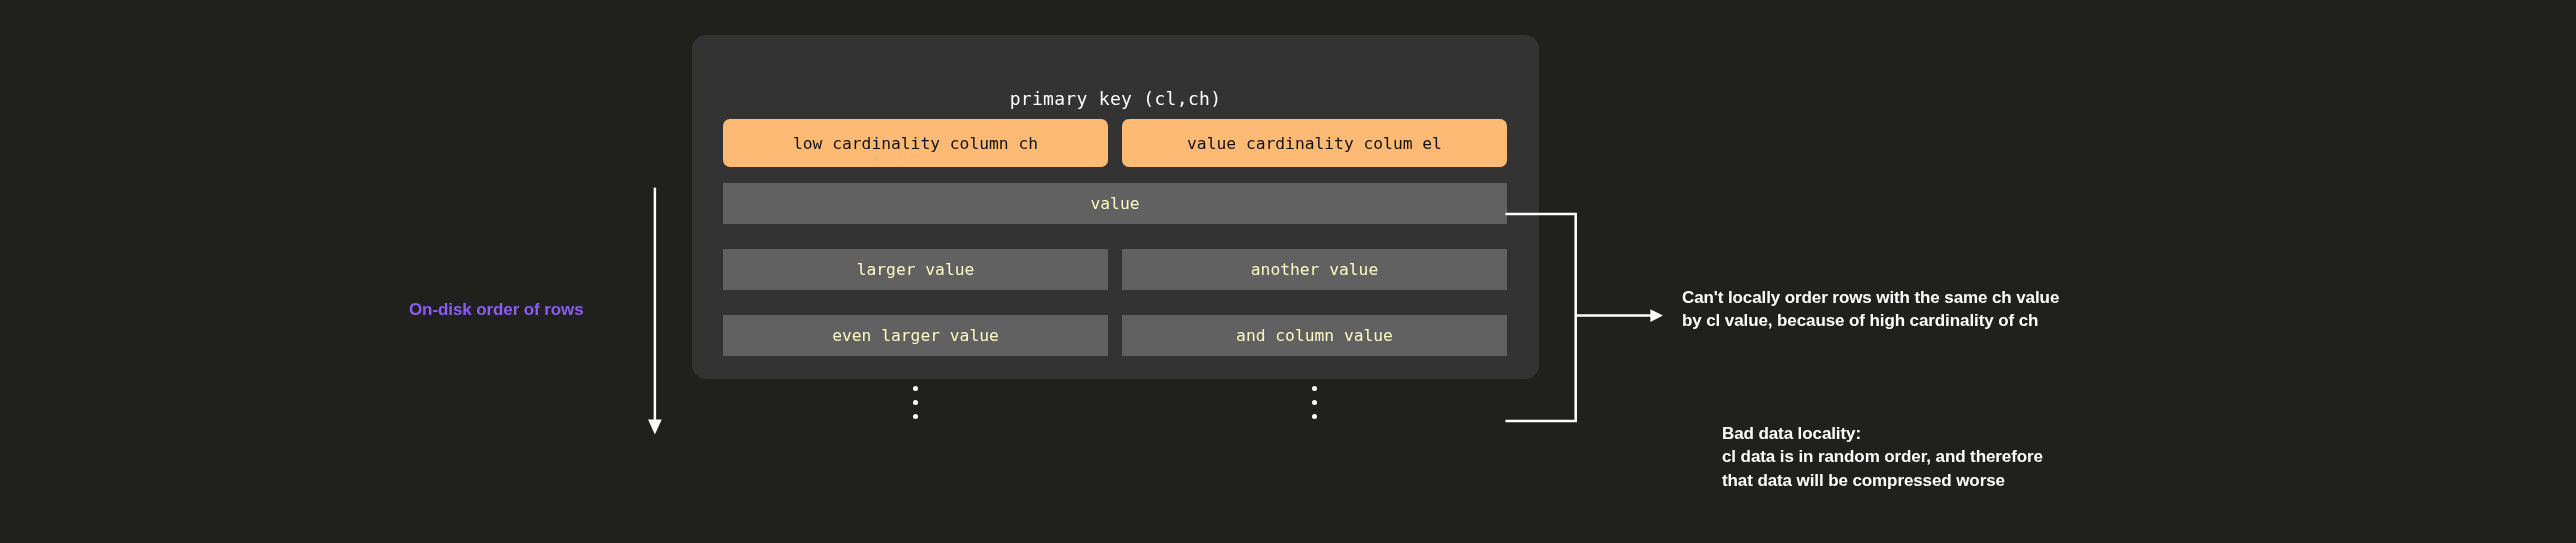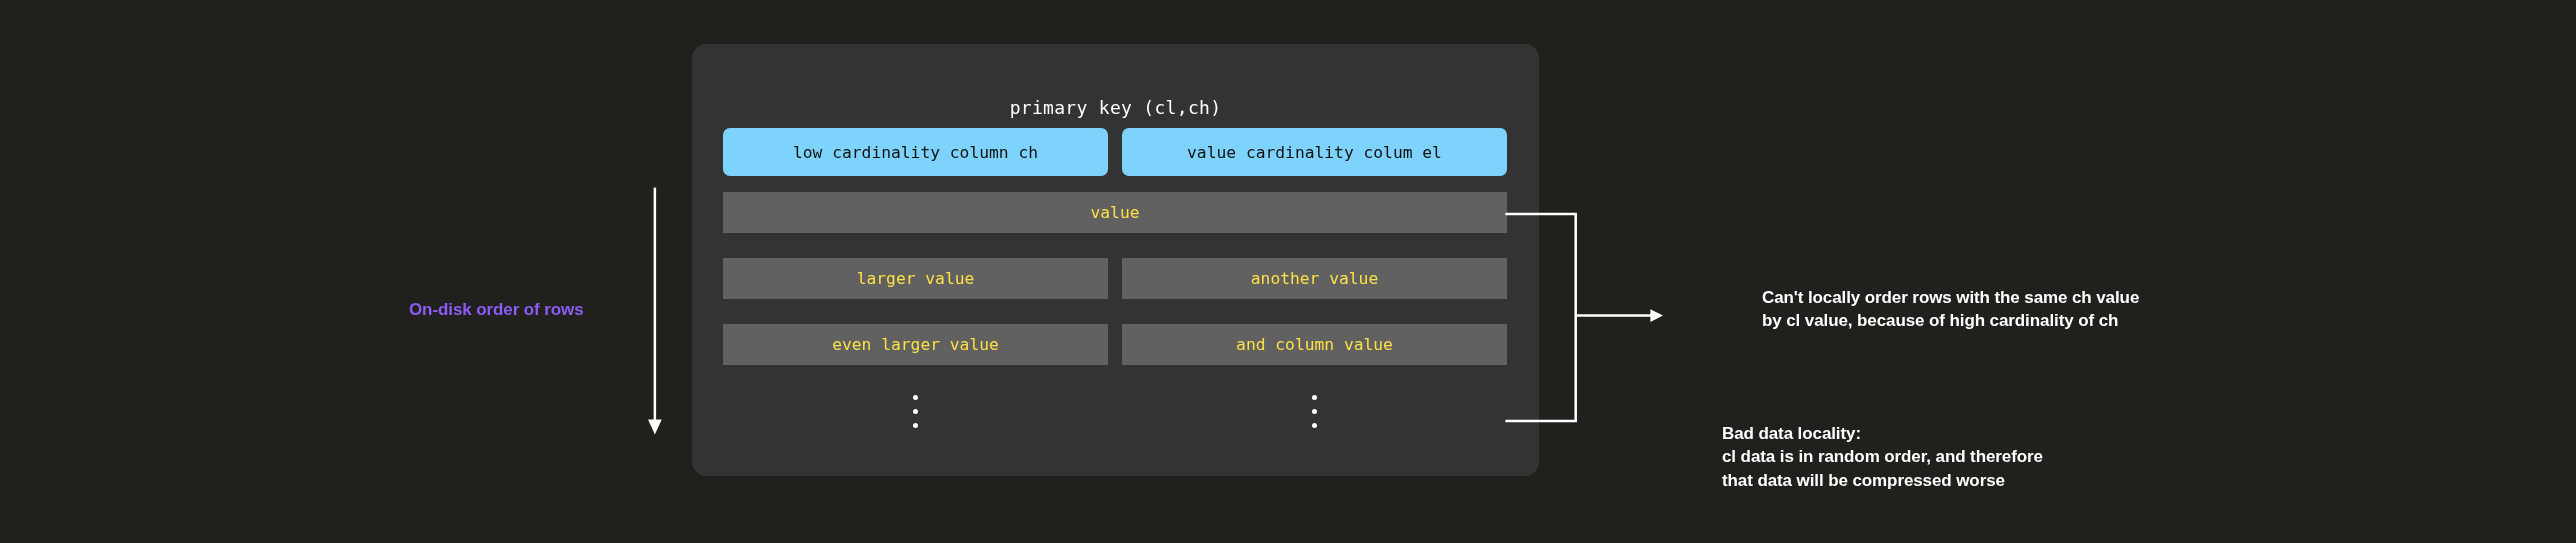--- a/index.html
+++ b/index.html
@@ -37,23 +37,23 @@
     left: 640px;
     top: 182px;
     width: 31px;
     height: 258px;
   }
 
   
   .card {
     position: absolute;
     left: 692px;
-    top: 44px;
+    top: 35px;
     width: 847px;
-    height: 432px;
+    height: 344px;
     background: #333333;
     border-radius: 14px;
     box-sizing: border-box;
   }
   .card-title {
     position: absolute;
     left: 0;
     top: 53px;
     width: 100%;
     text-align: center;
@@ -80,27 +80,27 @@
     height: 41px;
     display: flex;
     align-items: center;
     justify-content: center;
     font-family: "DejaVu Sans Mono", "Liberation Mono", monospace;
     font-size: 16.3px;
     box-sizing: border-box;
   }
   .cell.head {
     height: 48px;
-    background: #7dd3fc;
+    background: #fdba74;
     color: #111111;
     border-radius: 7px;
   }
   .cell.val {
     background: #616161;
-    color: #fde047;
+    color: #fef9c3;
     border-radius: 0.6px;
   }
 
   .ellipsis-row {
     display: flex;
     gap: 14px;
     margin-top: -3.8px;
   }
   .ellipsis {
     flex: 1 1 0;
@@ -130,21 +130,21 @@
   
   .note {
     position: absolute;
     color: #ffffff;
     font-size: 17px;
     font-weight: 700;
     line-height: 1.38;
     letter-spacing: -0.1px;
     white-space: nowrap;
   }
-  .note-top { left: 1762px; top: 286px; }
+  .note-top { left: 1682px; top: 286px; }
   .note-bottom { left: 1682px; top: 422px; margin-left: 40px; }
   .note-line { display: block; }
 </style>
 </head>
 <body>
 
 <div id="stage">
 
   <div class="left-label">On-disk order of rows</div>
 

